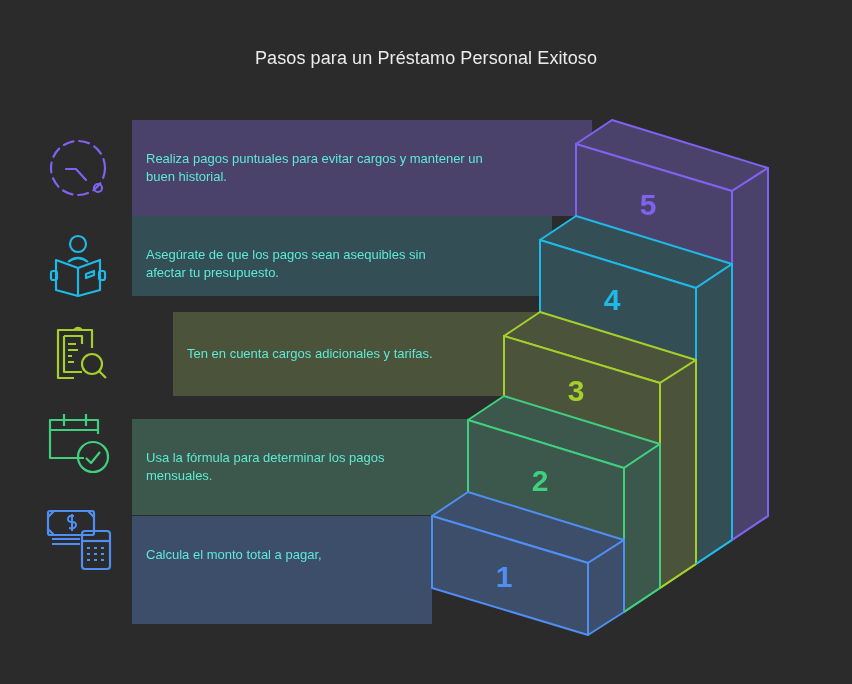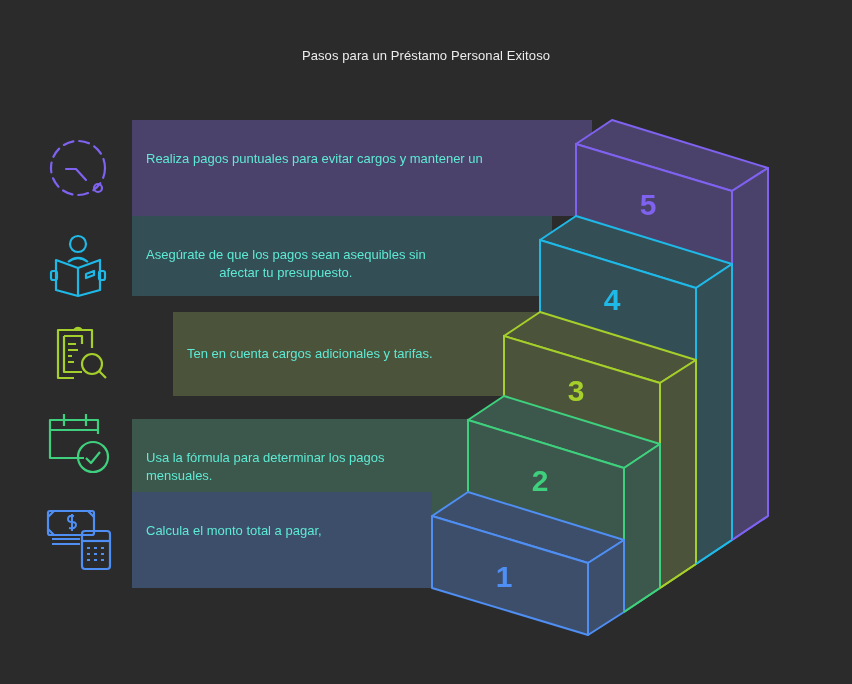--- a/index.html
+++ b/index.html
@@ -2,58 +2,59 @@
 <html><head>
 <meta charset="utf-8">
 <style>
   html, body { margin:0; padding:0; }
   body {
     width:852px; height:684px; background:#2b2b2b; position:relative; overflow:hidden;
     font-family:"Liberation Sans", "DejaVu Sans", sans-serif; color:#f2f2f2;
   }
   .title {
     position:absolute; top:48px; left:0; width:852px; text-align:center;
-    font-size:13px; color:#ececec; letter-spacing:0.1px;
+    font-size:18px; color:#ececec; letter-spacing:0.1px;
   }
   .band { position:absolute; left:132px; }
   .band-text {
     position:absolute; left:14px; font-size:13px; line-height:18px; color:#5eead4;
   }
   .icon { position:absolute; left:44px; width:72px; height:72px; }
   svg.stairs { position:absolute; left:0; top:0; }
   .num { font-family:"Liberation Sans", sans-serif; font-weight:bold; font-size:30px; }
 </style>
 </head>
 <body>
 
 <div class="title">Pasos para un Préstamo Personal Exitoso</div>
 
 <div class="band" style="top:120px; height:96px; width:460px; background:#4b426c;">
   <div class="band-text" style="top:30px;">
     <div>Realiza pagos puntuales para evitar cargos y mantener un</div>
+    <div>buen historial.</div>
   </div>
 </div>
-<div class="band" style="top:216px; height:80px; width:420px; background:#344e56;text-align:center;">
+<div class="band" style="top:216px; height:80px; width:420px; background:#344e56;">
   <div class="band-text" style="top:30px;">
     <div>Asegúrate de que los pagos sean asequibles sin</div>
     <div>afectar tu presupuesto.</div>
   </div>
 </div>
 <div class="band" style="top:312px; height:84px; width:380px; background:#4c533b;margin-left:41px;">
   <div class="band-text" style="top:33px;">
     <div>Ten en cuenta cargos adicionales y tarifas.</div>
   </div>
 </div>
 <div class="band" style="top:396px; height:96px; width:340px; background:#3c574b;margin-top:23px;">
   <div class="band-text" style="top:30px;">
     <div>Usa la fórmula para determinar los pagos</div>
     <div>mensuales.</div>
   </div>
 </div>
-<div class="band" style="top:492px; height:96px; width:300px; background:#3d4e6a;">
+<div class="band" style="top:516px; height:108px; width:300px; background:#3d4e6a;">
   <div class="band-text" style="top:30px;">
     <div>Calcula el monto total a pagar,</div>
   </div>
 </div>
 
 <div class="icon" style="top:132px;">
   <svg width="72" height="72" viewBox="0 0 72 72" fill="none" stroke="#7f62f0" stroke-width="2.2" stroke-linecap="round">
     <circle cx="34" cy="36" r="27" stroke-dasharray="10 6"></circle>
     <path d="M22 37 H32 L42 48"></path>
     <circle cx="54" cy="56" r="4"></circle>

